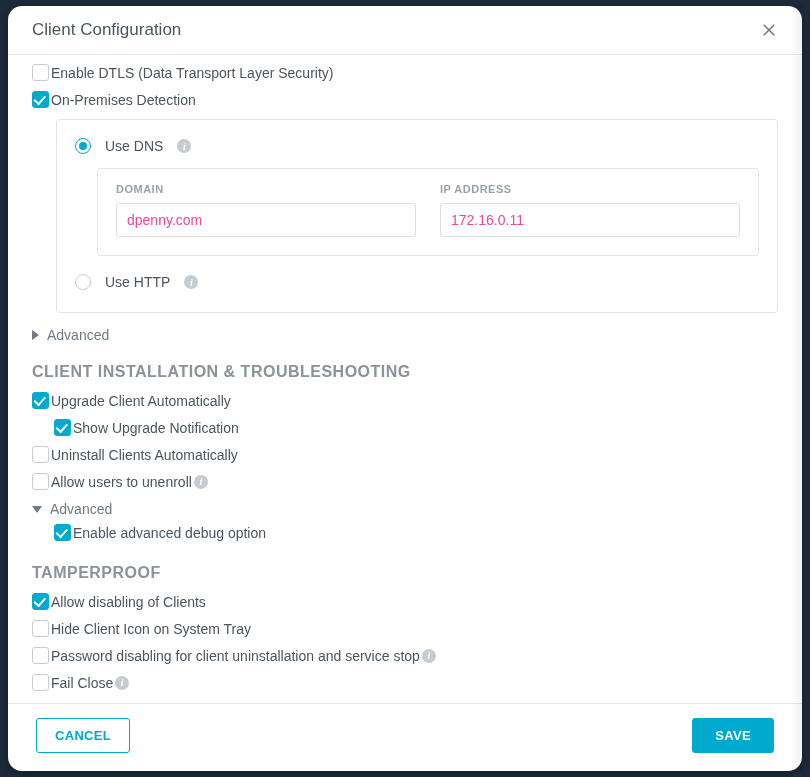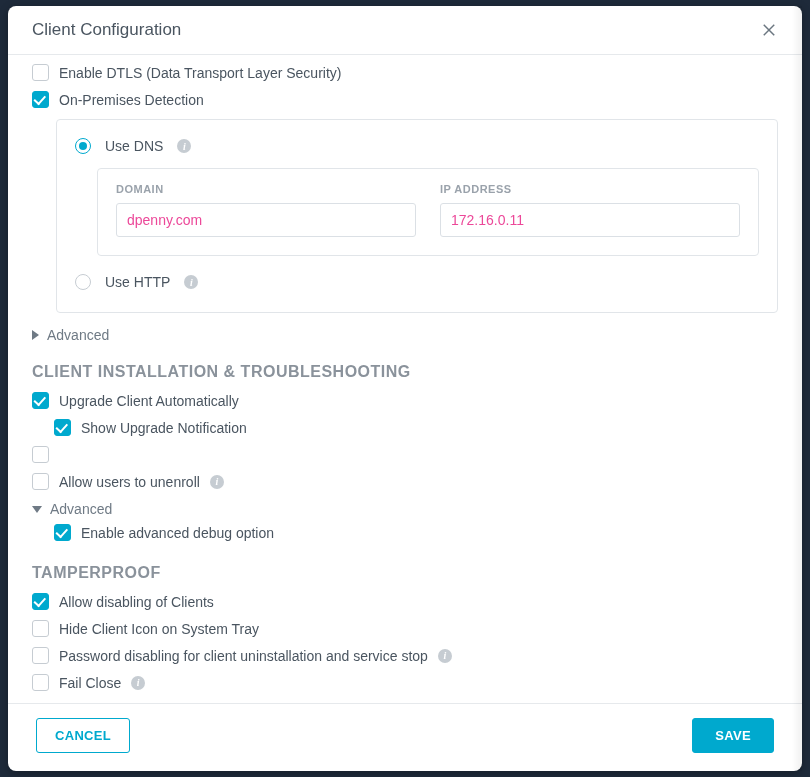--- a/index.html
+++ b/index.html
@@ -5,21 +5,21 @@
   * { box-sizing: border-box; }
   html, body { margin:0; padding:0; }
   body {
     font-family: "Segoe UI", "Helvetica Neue", Arial, sans-serif;
     background:#1e2a3a;
     width:810px; height:777px; overflow:hidden;
     color:#4a5560;
   }
   .dialog {
     position:absolute; left:8px; top:6px; right:8px; bottom:6px;
-    background:#fff; border-radius:8px; display:flex; flex-direction:column;
+    background:#fff; border-radius:14px; display:flex; flex-direction:column;
     box-shadow:0 2px 10px rgba(0,0,0,.3);
   }
   .dlg-header {
     display:flex; align-items:center; justify-content:space-between;
     padding:14px 24px 14px 24px; border-bottom:1px solid #e6e9ec;
   }
   .dlg-title { font-size:17px; color:#4a5560; font-weight:400;}
   .close-x { width:18px; height:18px; cursor:pointer; color:#6b7680; }
   .close-x svg { width:100%; height:100%; display:block; }
   .dlg-body {
@@ -28,21 +28,21 @@
   }
   .dlg-footer {
     display:flex; justify-content:space-between; align-items:center;
     padding:14px 28px 18px 28px; border-top:1px solid #e6e9ec;
   }
   .btn { border-radius:3px; font-size:13px; font-weight:600; letter-spacing:.3px;
          padding:9px 18px; cursor:pointer; }
   .btn-cancel { background:#fff; color:#00a9ce; border:1px solid #00a9ce; }
   .btn-save   { background:#00a9ce; color:#fff; border:1px solid #00a9ce; padding:9px 22px;}
   
-  .ck-row { display:flex; align-items:center; gap:10px; padding:5px 0; }
+  .ck-row { display:flex; align-items:center; gap:2px; padding:5px 0; }
   .ck-box { width:17px; height:17px; border-radius:3px; border:1.5px solid #c6ccd2;
             display:flex; align-items:center; justify-content:center; cursor:pointer; flex-shrink:0;}
   .ck-box.checked { background:#00a9ce; border-color:#00a9ce; }
   .ck-box.checked::after { content:""; width:9px; height:5px; border:2px solid #fff;
             border-top:none; border-right:none; transform:rotate(-48deg) translate(0,-1px);}
   .ck-label { color:#4a5560; }
   .indent { margin-left:22px; }
   .info-icon { width:14px; height:14px; border-radius:50%; background:#c6ccd2;
                color:#fff; font-size:10px; font-weight:700; display:inline-flex;
                align-items:center; justify-content:center; font-style:italic;
@@ -137,20 +137,21 @@
     <div class="ck-row">
       <div class="ck-box checked"></div>
       <span class="ck-label">Upgrade Client Automatically</span>
     </div>
     <div class="ck-row indent">
       <div class="ck-box checked"></div>
       <span class="ck-label">Show Upgrade Notification</span>
     </div>
     <div class="ck-row">
       <div class="ck-box"></div>
+      <span class="ck-label">Uninstall Clients Automatically</span>
     </div>
     <div class="ck-row">
       <div class="ck-box"></div>
       <span class="ck-label">Allow users to unenroll</span>
       <span class="info-icon">i</span>
     </div>
 
     <div class="adv-toggle">
       <span class="tri tri-down"></span>
       <span>Advanced</span>

